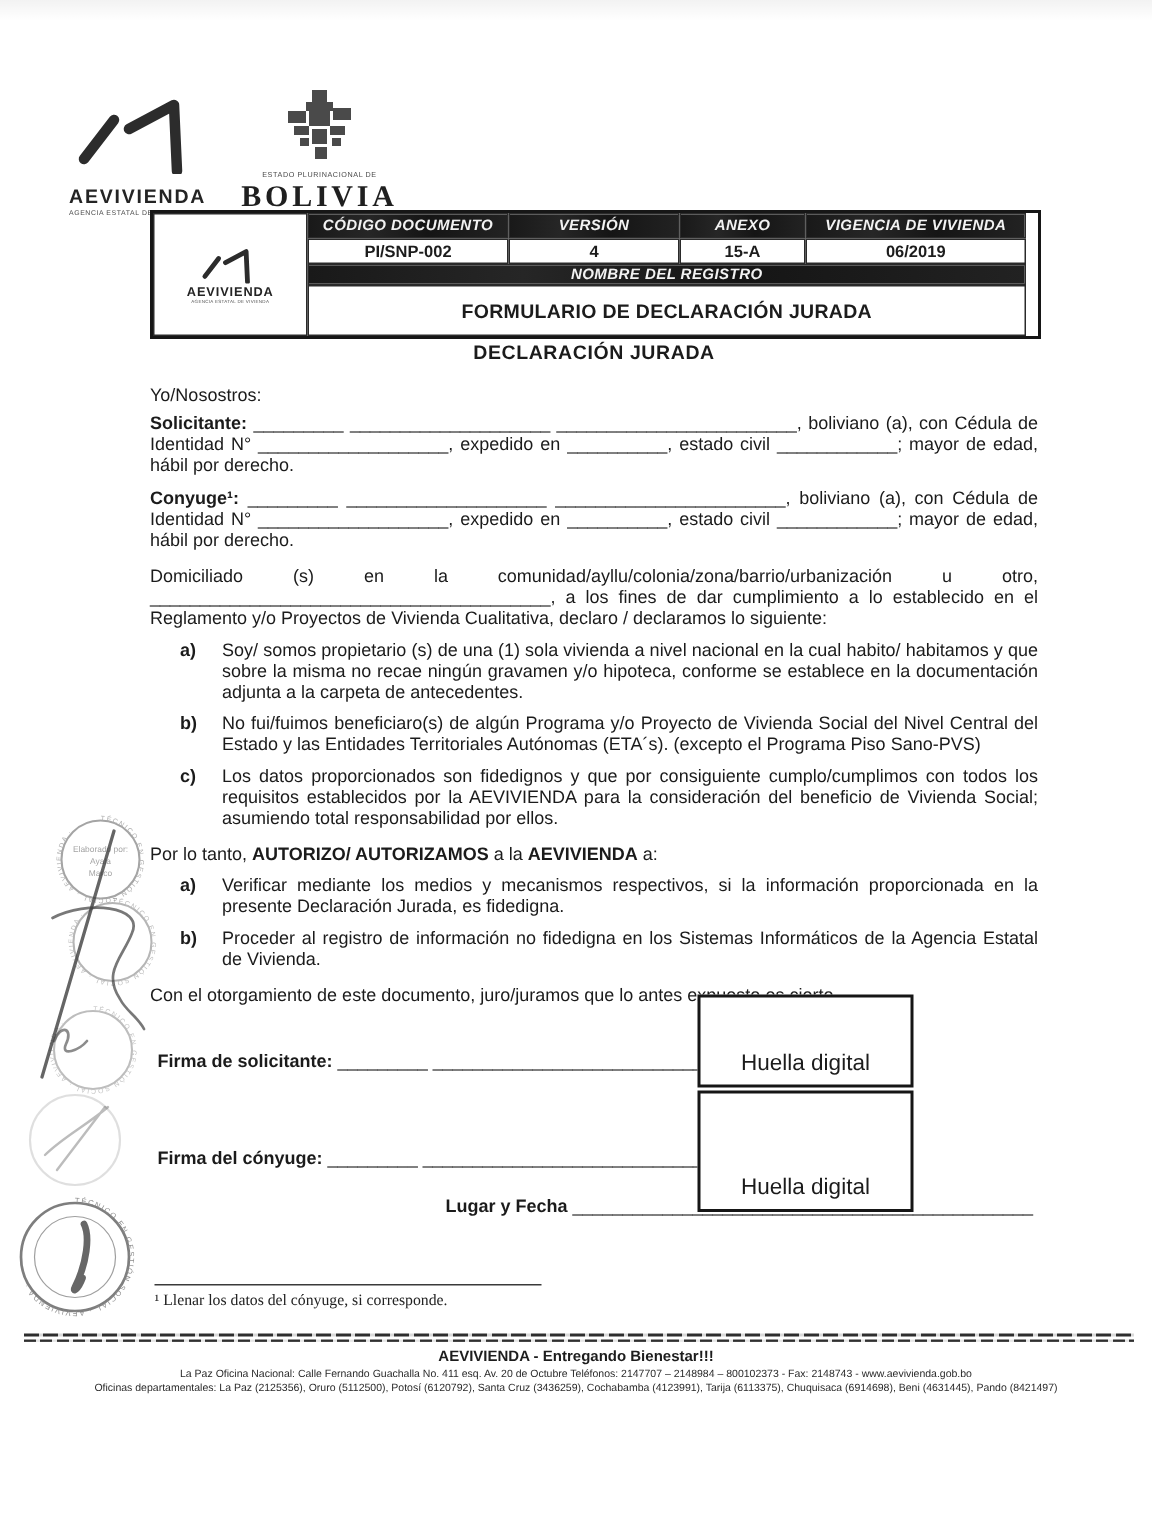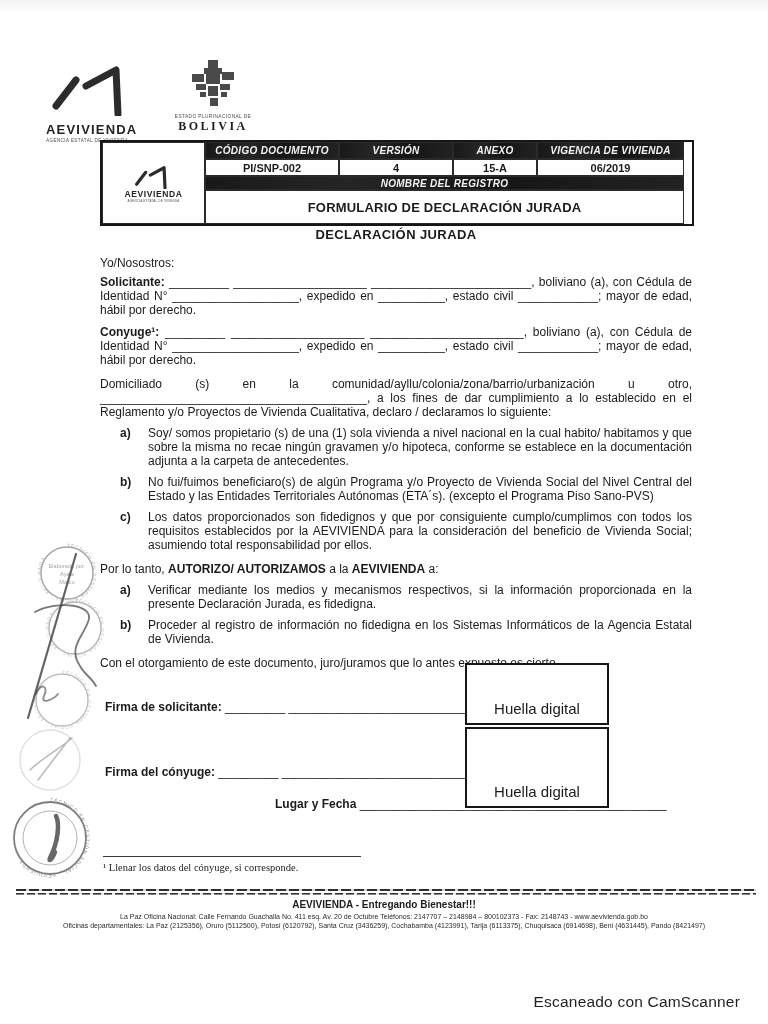--- a/index.html
+++ b/index.html
@@ -6,21 +6,21 @@
   .page{position:relative;width:768px;height:1024px;background:#fff;overflow:hidden;
         font-family:"Liberation Sans",sans-serif;color:#1c1c1c;}
   .page::before{content:"";position:absolute;inset:0;pointer-events:none;
         background:linear-gradient(180deg,rgba(0,0,0,.05),rgba(0,0,0,0) 14px);}
   
   .brand{position:absolute;left:46px;top:60px;width:110px;}
   .brand-name{font-size:13px;font-weight:bold;letter-spacing:1.2px;color:#242424;margin-top:2px;}
   .brand-tag{font-size:4.6px;letter-spacing:.4px;color:#4a4a4a;margin-top:1px;}
   .bolivia{position:absolute;left:158px;top:58px;width:110px;text-align:center;}
   .bolivia-small{font-size:4.8px;letter-spacing:.4px;color:#4a4a4a;margin-top:2px;}
-  .bolivia-name{font-family:"Liberation Serif",serif;font-size:12px;font-weight:bold;
+  .bolivia-name{font-family:"Liberation Serif",serif;font-size:20px;font-weight:bold;
         letter-spacing:2.5px;color:#1f1f1f;}
   
   .htable{position:absolute;left:100px;top:140px;width:590px;border:2px solid #161616;
         display:grid;grid-template-columns:103px 134px 114px 84px 147px;
         grid-template-rows:17px 17px 14px 34px;background:#fff;}
   .htable .cell{border:1px solid #2a2a2a;display:flex;align-items:center;justify-content:center;
         overflow:hidden;}
   .htable .dark{background:linear-gradient(90deg,#191919,#262626 30%,#151515 60%,#222);
         color:#f2f2f2;font-weight:bold;font-style:italic;font-size:10px;letter-spacing:.3px;}
   .htable .val{font-size:11px;font-weight:bold;}
@@ -40,21 +40,21 @@
   .gap8{margin-top:8px !important;}
   .li{display:flex;margin-top:7px;padding-left:20px;}
   .li .mk{flex:0 0 28px;font-weight:bold;}
   .li .tx{flex:1;text-align:justify;}
   .closing{margin-top:10px !important;}
   b.inl{font-weight:bold;}
   
   .sigline{position:absolute;font-size:12px;color:#1b1b1b;}
   .sig1{left:105px;top:700px;}
   .sig2{left:105px;top:765px;}
-  .lugar{left:229px;top:797px;padding-left:46px;}
+  .lugar{left:251px;top:797px;padding-left:46px;}
   .sigline b{font-weight:bold;}
   .huella{position:absolute;left:465px;width:140px;border:2px solid #161616;background:#fff;}
   .huella1{top:663px;height:58px;}
   .huella2{top:727px;height:77px;}
   .huella span{position:absolute;left:0;right:0;bottom:6px;text-align:center;font-size:15px;}
   
   .fn-rule{position:absolute;left:103px;top:856px;width:258px;border-top:1.2px solid #3a3a3a;}
   .footnote{position:absolute;left:103px;top:862px;font-family:Liberation Serif, serif;
         font-size:10.5px;color:#222;}
   
@@ -182,21 +182,20 @@
   <div class="sigline lugar"><b>Lugar y Fecha</b><span> ______________________________________________</span></div>
 
   <div class="fn-rule"></div>
   <div class="footnote">¹ Llenar los datos del cónyuge, si corresponde.</div>
 
   <div class="fsep"></div>
   <div class="fslogan">AEVIVIENDA - Entregando Bienestar!!!</div>
   <div class="fline1">La Paz Oficina Nacional: Calle Fernando Guachalla No. 411 esq. Av. 20 de Octubre Teléfonos: 2147707 – 2148984 – 800102373 - Fax: 2148743 - www.aevivienda.gob.bo</div>
   <div class="fline2">Oficinas departamentales: La Paz (2125356), Oruro (5112500), Potosí (6120792), Santa Cruz (3436259), Cochabamba (4123991), Tarija (6113375), Chuquisaca (6914698), Beni (4631445), Pando (8421497)</div>
 
-  <div class="cams">Escaneado con CamScanner</div>
 
   <svg class="stamps" viewBox="0 0 130 345">
     <defs>
       <path id="rim1" d="M 67 9 a 26 26 0 1 1 -0.05 0" fill="none"></path>
       <path id="rim2" d="M 75 64 a 26 26 0 1 1 -0.05 0" fill="none"></path>
       <path id="rim3" d="M 62 136 a 26 26 0 1 1 -0.05 0" fill="none"></path>
       <path id="rim5" d="M 50 264 a 36 36 0 1 1 -0.05 0" fill="none"></path>
     </defs>
 
     <g opacity="0.62">

